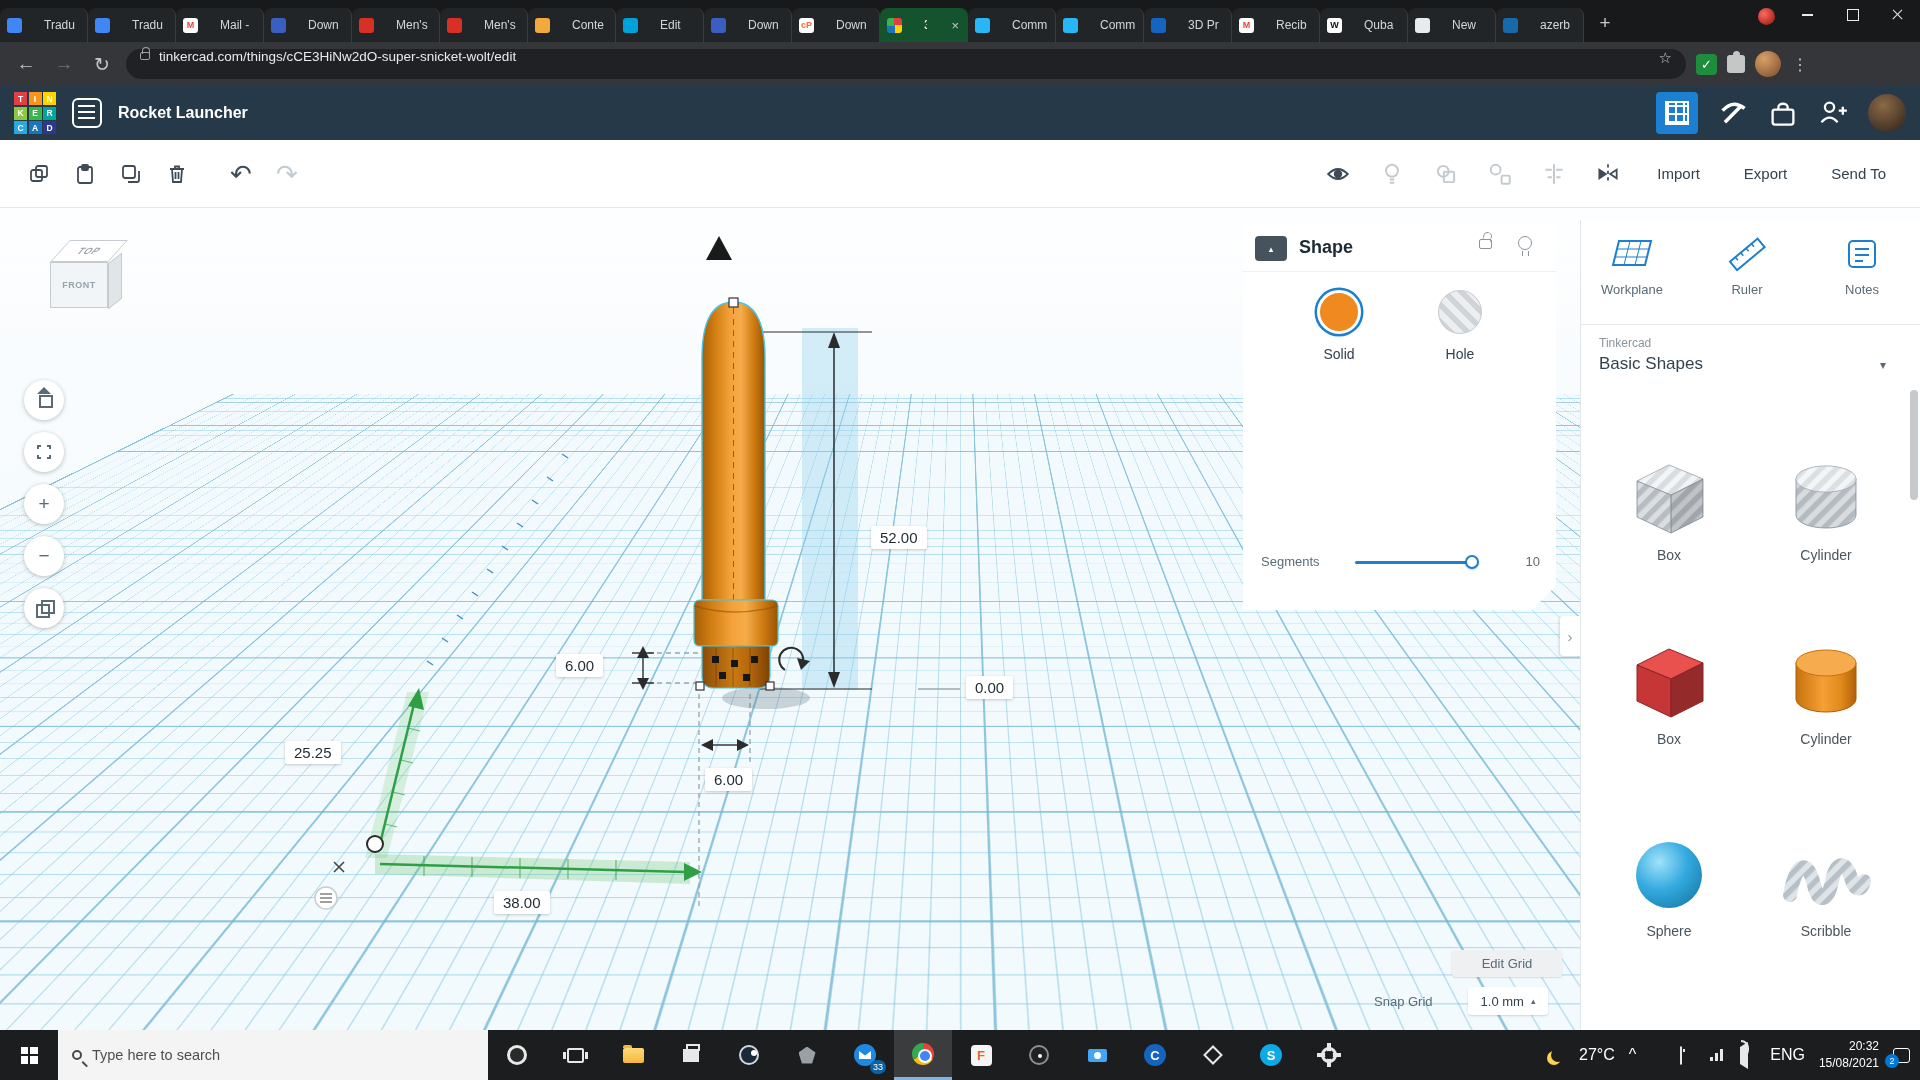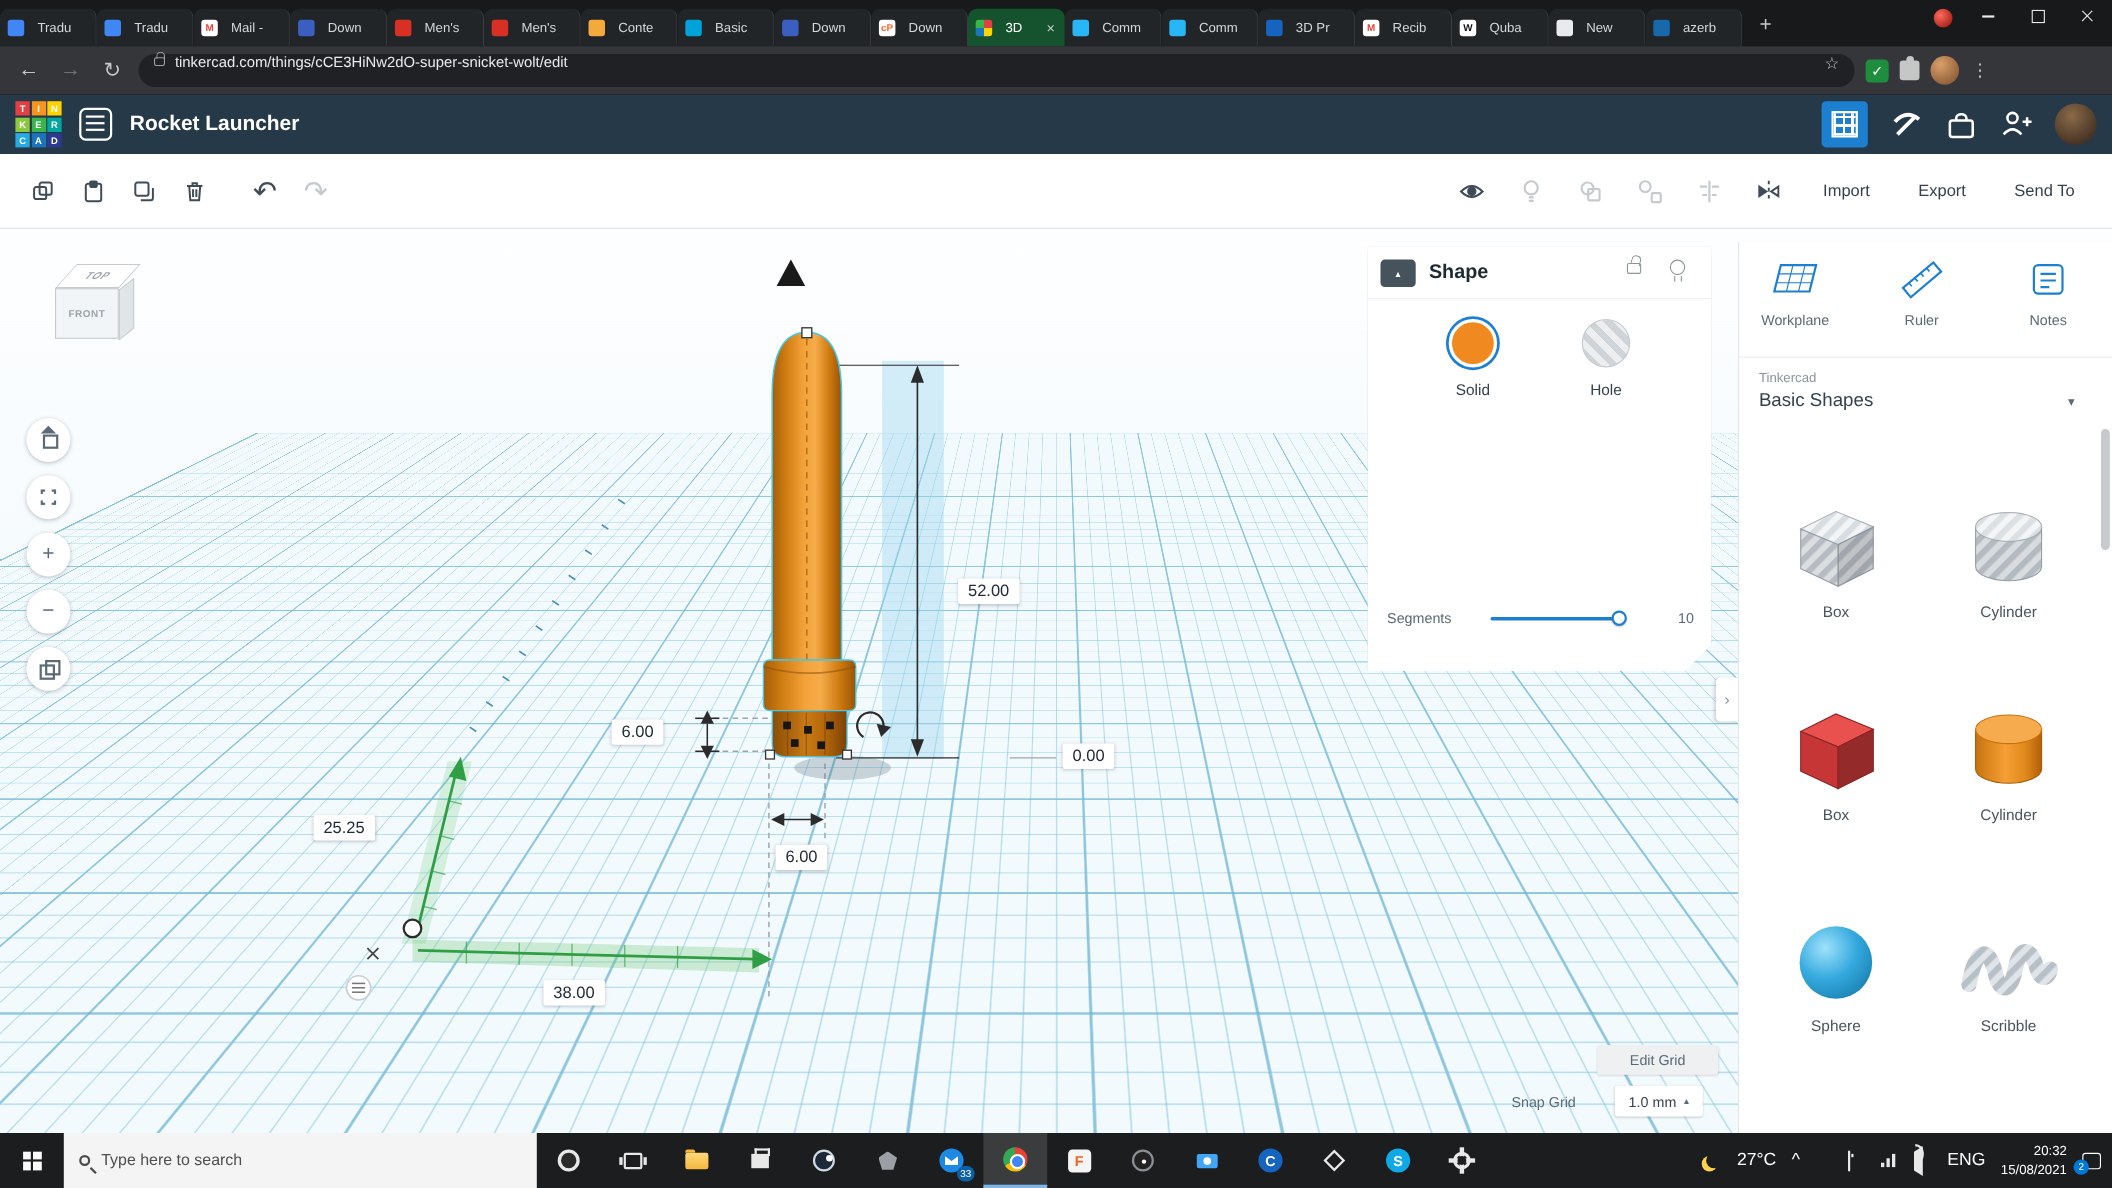--- a/index.html
+++ b/index.html
@@ -3,21 +3,21 @@
 <meta charset="utf-8">
 <style>
 *{box-sizing:border-box;margin:0;padding:0}
 html,body{width:1920px;height:1080px;overflow:hidden}
 body{font-family:"Liberation Sans",sans-serif;background:#000}
 #root{position:relative;width:1920px;height:1080px;overflow:hidden}
 
 
 .tabstrip{position:absolute;left:0;top:0;width:1920px;height:42px;background:#17191b;display:flex;align-items:flex-end}
 .tablist{display:flex;align-items:flex-end;height:42px}
-.tab{width:88px;height:34px;background:#222527;border-right:1px solid #3a3d40;display:flex;align-items:center;gap:12px;padding:0 7px;border-radius:8px 8px 0 0;overflow:hidden;flex:0 0 auto}
+.tab{width:88px;height:34px;background:#222527;border-right:1px solid #3a3d40;display:flex;align-items:center;gap:22px;padding:0 7px;border-radius:8px 8px 0 0;overflow:hidden;flex:0 0 auto}
 .tab.active{background:#14532d;border-right:none}
 .fav{width:15px;height:15px;border-radius:3px;flex:0 0 auto;font-size:9px;font-weight:bold;display:flex;align-items:center;justify-content:center}
 .fav-tc{background:conic-gradient(#e23f44 0 25%,#ffd200 0 50%,#1b75bb 0 75%,#39b54a 0)}
 .tlabel{color:#d4d7da;font-size:12px;white-space:nowrap;overflow:hidden;flex:1 1 auto}
 .tab.active .tlabel{color:#fff}
 .tclose{color:#c8cbce;font-size:13px;flex:0 0 auto;padding:0 2px}
 .newtab{width:30px;height:30px;margin:0 0 4px 6px;color:#c4c7c5;font-size:19px;display:flex;align-items:center;justify-content:center;border-radius:50%}
 .ts-spacer{flex:1}
 .media-circle{width:17px;height:17px;border-radius:50%;background:radial-gradient(circle at 35% 35%,#ff6a5e,#8e1008);margin:0 10px 10px 0;align-self:center}
 .winbtns{display:flex;align-self:flex-start}
@@ -41,21 +41,21 @@
 .puzzle::before{content:"";position:absolute;left:6px;top:-4px;width:7px;height:7px;background:#c4c7c5;border-radius:50%}
 .avatar-s{width:26px;height:26px;border-radius:50%;background:radial-gradient(circle at 35% 30%,#d9a06a,#7a4a2a)}
 .menudots{color:#c4c7c5;font-size:16px;width:18px;text-align:center}
 
 
 .tch{position:absolute;left:0;top:86px;width:1920px;height:54px;background:#263949;display:flex;align-items:center;padding:0 14px;gap:16px}
 .tclogo{width:42px;height:42px;display:grid;grid-template-columns:repeat(3,1fr);gap:1.5px}
 .tclogo span{display:flex;align-items:center;justify-content:center;color:#fff;font-size:8.5px;font-weight:bold}
 .listbtn{width:30px;height:30px;border:2px solid #fff;border-radius:6px;position:relative}
 .listbtn::before{content:"";position:absolute;left:4px;top:5px;width:17px;height:2px;background:#fff;box-shadow:0 6px 0 #fff,0 12px 0 #fff}
-.tctitle{color:#fff;font-size:19px;font-weight:600}
+.tctitle{color:#fff;font-size:16px;font-weight:600}
 .tch-right{margin-left:auto;display:flex;align-items:center;gap:20px}
 .gridbtn{width:42px;height:42px;background:#1d7fd0;border-radius:4px;display:flex;align-items:center;justify-content:center}
 .gridbtn span{width:24px;height:24px;background-image:repeating-linear-gradient(0deg,#fff 0 2px,transparent 2px 8px),repeating-linear-gradient(90deg,#fff 0 2px,transparent 2px 8px);border:2px solid #fff}
 .hdricon{width:30px;height:30px;position:relative}
 .avatar-b{width:38px;height:38px;border-radius:50%;background:radial-gradient(circle at 40% 30%,#8a6a48,#2e2018)}
 
 
 .dtb{position:absolute;left:0;top:140px;width:1920px;height:68px;background:#fff;display:flex;align-items:center;padding:0 16px;border-bottom:1px solid #e3e8ea}
 .dtb .ic{width:46px;height:40px;display:flex;align-items:center;justify-content:center}
 .uglyph{font-size:26px;color:#3f4c57;line-height:1}
@@ -213,21 +213,21 @@
         <div class="tab">
           <span class="fav" style="background: rgb(217, 48, 37);"></span>
           <span class="tlabel">Men's</span>
         </div>
         <div class="tab">
           <span class="fav" style="background: rgb(244, 169, 61);"></span>
           <span class="tlabel">Conte</span>
         </div>
         <div class="tab">
           <span class="fav" style="background: rgb(0, 163, 217);"></span>
-          <span class="tlabel">Basic</span>
+          <span class="tlabel">Edit</span>
         </div>
         <div class="tab">
           <span class="fav" style="background: rgb(59, 95, 192);"></span>
           <span class="tlabel">Down</span>
         </div>
         <div class="tab">
           <span class="fav" style="background: rgb(255, 255, 255); color: rgb(255, 108, 44);">cP</span>
           <span class="tlabel">Down</span>
         </div>
         <div class="tab active">

